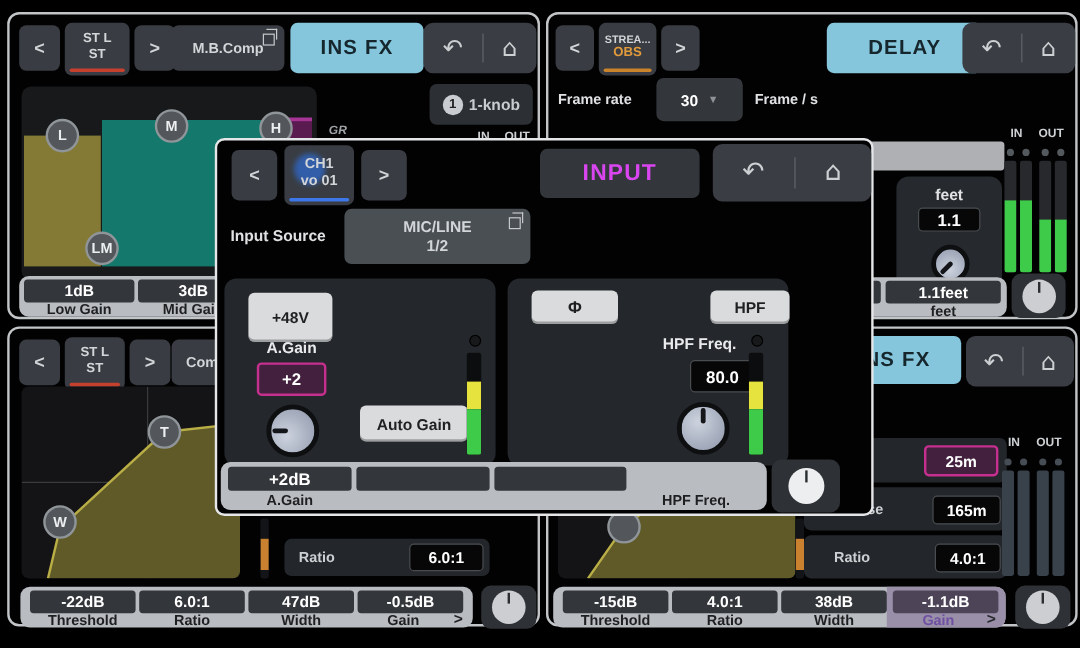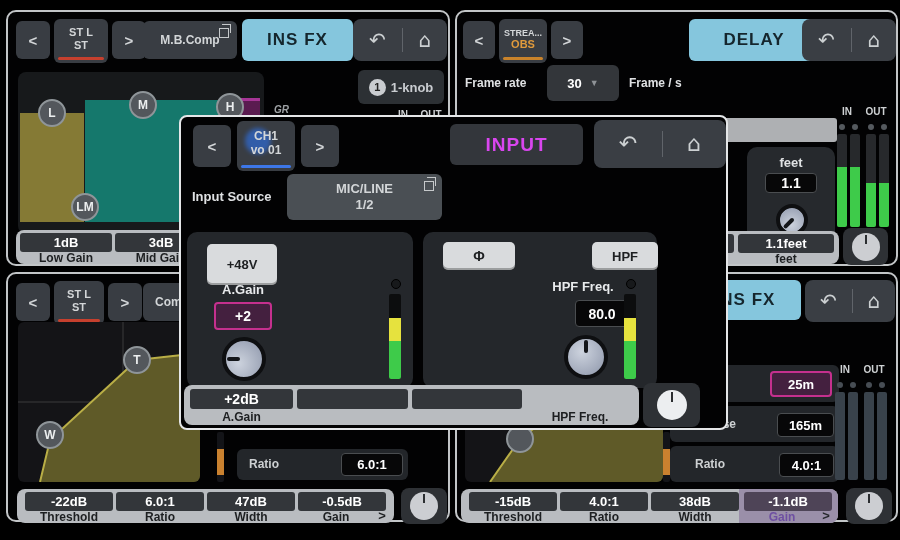--- a/index.html
+++ b/index.html
@@ -286,20 +286,21 @@
       <span class="copy" style="right:8px;top:7px;"></span>
     </div>
 
     <div class="sect" style="left:6px;top:115px;width:226px;height:156px;">
       <div class="lightbtn" style="left:20px;top:12px;width:70px;height:41px;">+48V</div>
       <div class="flab" style="left:20px;top:50px;width:72px;color:#e8eaec;font-size:13px;">A.Gain</div>
       <div class="valbox magbox" style="left:27px;top:70px;width:58px;height:28px;">+2</div>
       <div class="knob" style="left:35px;top:105px;width:44px;height:44px;transform:rotate(-90deg);">
           <div class="ptr"></div>
         </div>
+      <div class="lightbtn" style="left:113px;top:106px;width:90px;height:30px;">Auto Gain</div>
       <div class="dot" style="left:204px;top:47px;width:8px;height:8px;background:#17191b;border:1px solid #000;"></div>
       <div class="meter" style="left:202px;top:62px;width:12px;height:85px;background:#0c0d0e;">
         <div class="abs" style="left:0;top:24px;width:12px;height:23px;background:#e6e23e;"></div>
         <div class="abs" style="left:0;top:47px;width:12px;height:38px;background:#3ecb4a;"></div>
       </div>
     </div>
 
     <div class="sect" style="left:242px;top:115px;width:234px;height:156px;">
       <div class="lightbtn" style="left:20px;top:10px;width:72px;height:28px;font-size:14px;">Φ</div>
       <div class="lightbtn" style="left:128px;top:10px;width:66px;height:28px;margin-left:41px;">HPF</div>

